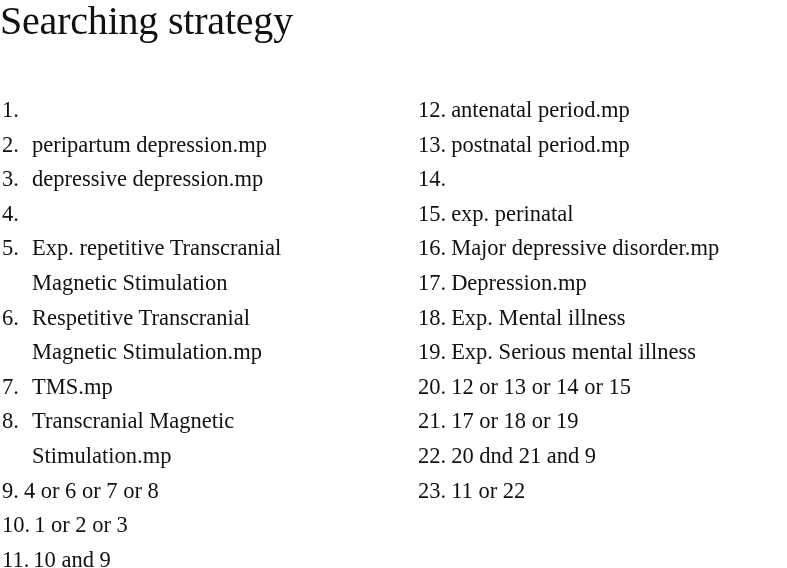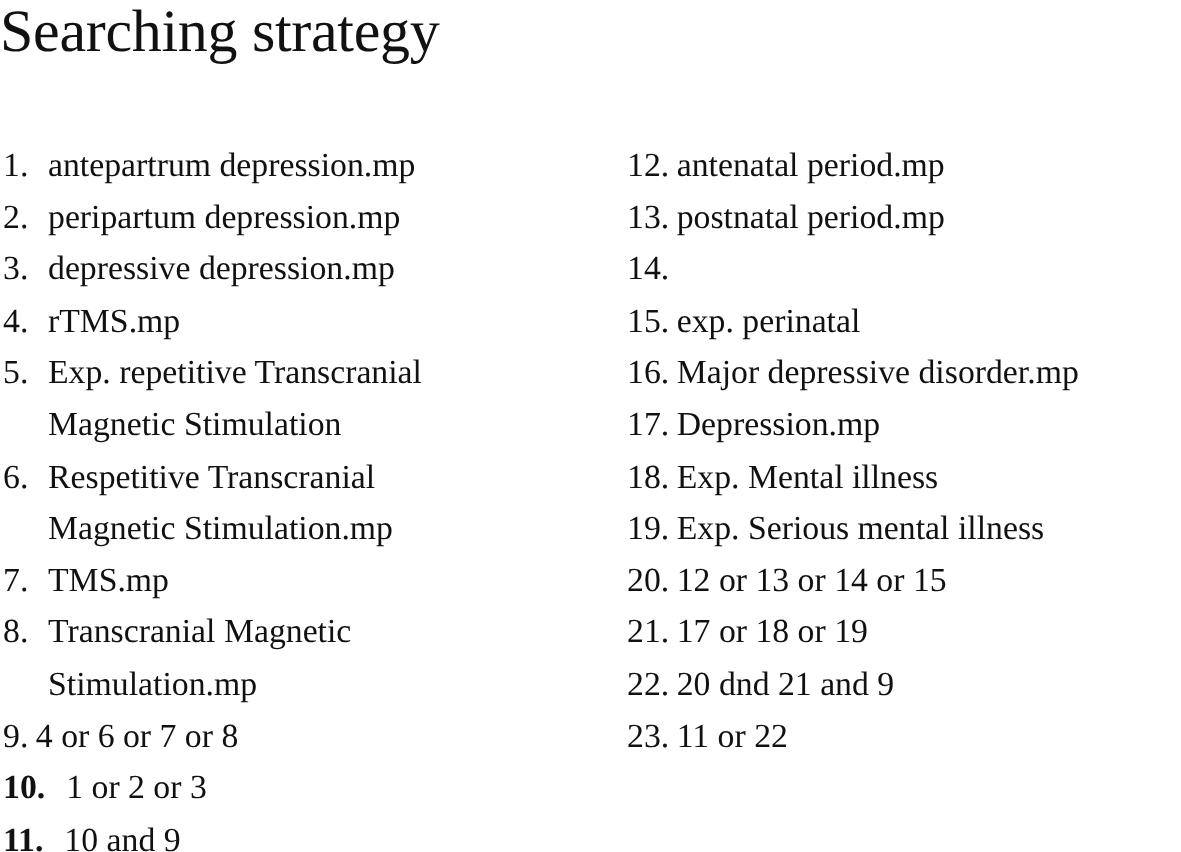--- a/index.html
+++ b/index.html
@@ -14,45 +14,43 @@
     }
     .col {
       position: absolute; top: 93px; margin: 0; padding: 0; list-style: none;
       font-size: 22.5px; line-height: 34.6px;
     }
     .col.left { left: 2px; width: 400px; }
     .col.right { left: 418px; width: 370px; }
     .item { display: flex; white-space: nowrap; }
     .num { display: inline-block; }
     .left .num { width: 30px; }
-    .left .item.wide .num { width: auto; margin-right: 14px; font-weight: bold; }
+    .left .item.wide .num { width: auto; margin-right: 4px; }
     .right .num { width: auto; margin-right: 5px; text-align: right; }
     .txt { display: inline-block; white-space: normal; }
   </style>
 </head>
 <body>
 
 <h1 class="title">Searching strategy</h1>
 
 <ul class="col left">
   <li class="item">
     <span class="num">1.</span>
-    <span class="txt">antepartrum depression.mp</span>
   </li>
   <li class="item">
     <span class="num">2.</span>
     <span class="txt">peripartum depression.mp</span>
   </li>
   <li class="item">
     <span class="num">3.</span>
     <span class="txt">depressive depression.mp</span>
   </li>
   <li class="item">
     <span class="num">4.</span>
-    <span class="txt">rTMS.mp</span>
   </li>
   <li class="item">
     <span class="num">5.</span>
     <span class="txt">
       <span>Exp. repetitive Transcranial</span><br>
       <span>Magnetic Stimulation</span>
     </span>
   </li>
   <li class="item">
     <span class="num">6.</span>

